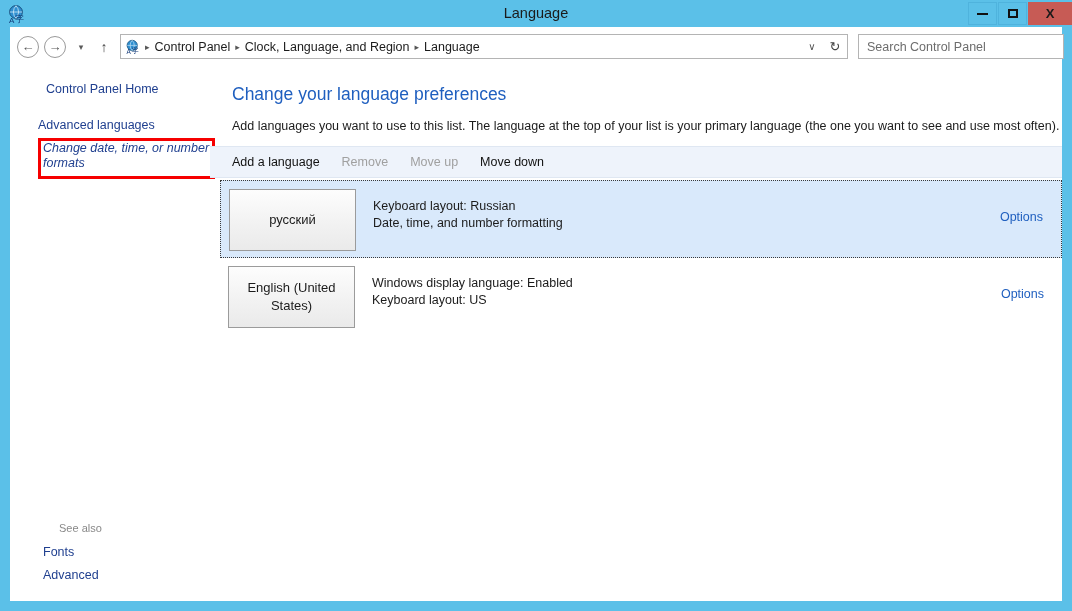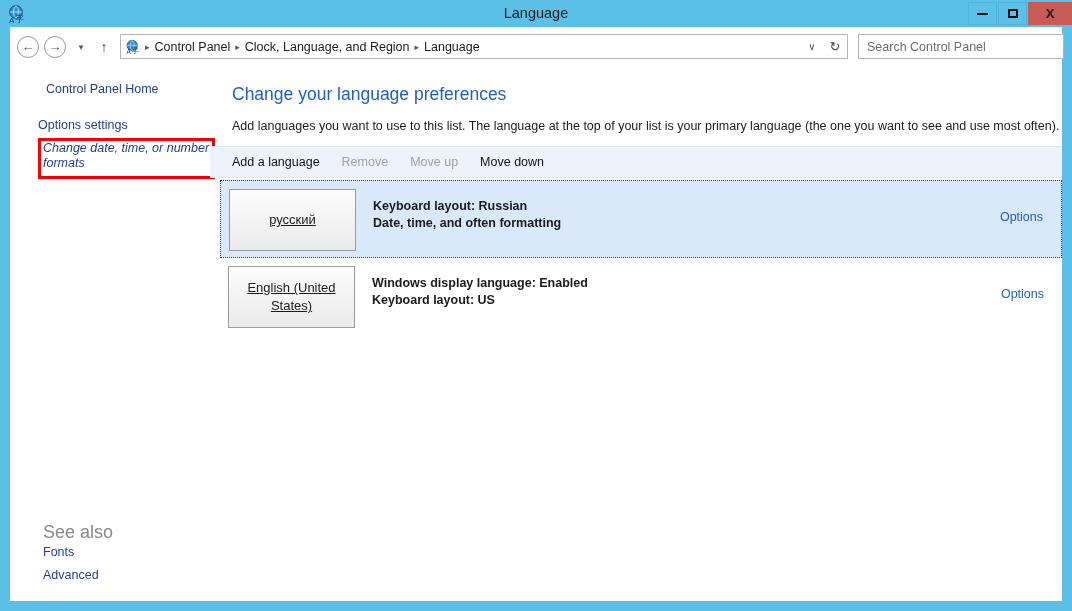--- a/index.html
+++ b/index.html
@@ -215,22 +215,22 @@
   .side-change    { left: 33px; top: 74px; width: 168px; font-style: italic; }
   .side-highlight {
     position: absolute;
     left: 28px; top: 71px;
     width: 177px; height: 41px;
     border: 3px solid #f60000;
     box-sizing: border-box;
   }
   .seealso-head {
     position: absolute;
-    left: 33px; top: 455px;
-    font-size: 18px;
+    left: 49px; top: 455px;
+    font-size: 11px;
     color: #898989;
   }
   .side-fonts    { left: 33px; top: 478px; }
   .side-location { left: 33px; top: 501px; }
 
   
   .main {
     position: absolute;
     left: 200px; top: 0;
     width: 852px; height: 534px;
@@ -295,29 +295,27 @@
     box-sizing: border-box;
     background: linear-gradient(to bottom, #fdfdfd 0%, #f2f2f2 55%, #eaeaea 100%);
     display: flex;
     align-items: center;
     justify-content: center;
     text-align: center;
     font-size: 13px;
     color: #1b1b1b;
     padding: 0 8px;
     line-height: 18px;
-    text-decoration: underline;
   }
   .lang-info {
     position: absolute;
     left: 152px; top: 17px;
     font-size: 12.5px;
     color: #1b1b1b;
     line-height: 17px;
-    font-weight: bold;
   }
   .lang-options {
     position: absolute;
     right: 18px; top: 29px;
     font-size: 12.5px;
     color: #1f5fbf;
   }
 </style>
 </head>
 <body>
@@ -369,21 +367,21 @@
   <div class="searchbox">
     <input class="search-input" type="text" placeholder="Search Control Panel" style="">
     <div class="search-icon">⚲</div>
   </div>
 </div>
 
 <div class="content">
 
   <div class="sidebar">
     <div class="side-link side-home">Control Panel Home</div>
-    <div class="side-link side-advanced">Options settings</div>
+    <div class="side-link side-advanced">Advanced languages</div>
     <div class="side-highlight"></div>
     <div class="side-link side-change">Change date, time, or number formats</div>
 
     <div class="seealso-head">See also</div>
     <div class="side-link side-fonts">Fonts</div>
     <div class="side-link side-location">Advanced</div>
   </div>
 
   <div class="main">
     <div class="page-title">Change your language preferences</div>
@@ -395,21 +393,21 @@
       <div class="tb-btn disabled">Move up</div>
       <div class="tb-btn">Move down</div>
     </div>
 
     <div class="lang-list">
 
       <div class="lang-row selected">
         <div class="lang-tile">русский</div>
         <div class="lang-info">
           <div>Keyboard layout: Russian</div>
-          <div>Date, time, and often formatting</div>
+          <div>Date, time, and number formatting</div>
         </div>
         <div class="lang-options">Options</div>
       </div>
 
       <div class="lang-row">
         <div class="lang-tile">English (United States)</div>
         <div class="lang-info">
           <div>Windows display language: Enabled</div>
           <div>Keyboard layout: US</div>
         </div>

